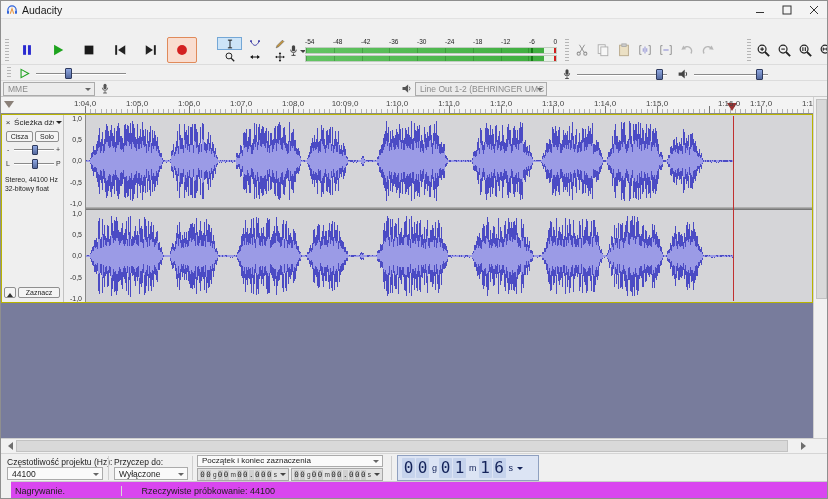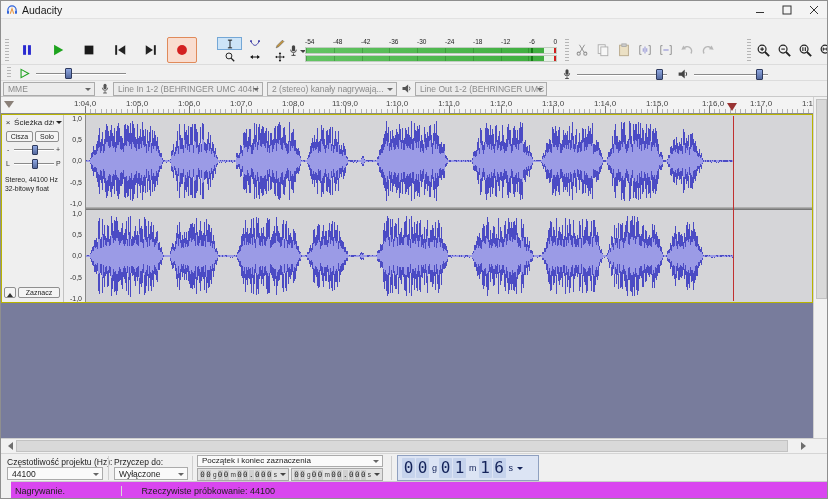--- a/index.html
+++ b/index.html
@@ -402,26 +402,20 @@
     <div class="combo" style="left:2px;top:1px;width:92px;">
       <span>MME</span><span class="arrow"></span>
     </div>
     <span class="devicon" style="left:98px">
       <svg width="12" height="13" viewBox="0 0 16 16">
           <rect x="6" y="1.5" width="4" height="7.5" rx="2" fill="#555"></rect>
           <path d="M4.5 7 a3.5 3.5 0 0 0 7 0" fill="none" stroke="#555" stroke-width="1.2"></path>
           <path d="M8 11.5 V14 M5.5 14 H10.5" stroke="#555" stroke-width="1.2" fill="none"></path>
         </svg>
     </span>
-    <div class="combo" style="left:112px;top:1px;width:150px;">
-      <span>Line In 1-2 (BEHRINGER UMC 404H</span><span class="arrow"></span>
-    </div>
-    <div class="combo" style="left:266px;top:1px;width:130px;">
-      <span>2 (stereo) kanały nagrywają...</span><span class="arrow"></span>
-    </div>
     <span class="devicon" style="left:400px">
       <svg width="12" height="13" viewBox="0 0 16 16">
           <polygon points="2,6 5.5,6 9.5,2.5 9.5,13.5 5.5,10 2,10" fill="#555"></polygon>
           <path d="M11 5.5 a4 4 0 0 1 0 5" fill="none" stroke="#555" stroke-width="1.2"></path>
         </svg>
     </span>
     <div class="combo" style="left:414px;top:1px;width:132px;">
       <span>Line Out 1-2 (BEHRINGER UMC 404</span><span class="arrow"></span>
     </div>
   </div>
@@ -434,35 +428,35 @@
       <span class="rl-label" style="left: 84px;">1:04,0</span>
       <span class="rl-tick" style="left: 136px;"></span>
       <span class="rl-label" style="left: 136px;">1:05,0</span>
       <span class="rl-tick" style="left: 188px;"></span>
       <span class="rl-label" style="left: 188px;">1:06,0</span>
       <span class="rl-tick" style="left: 240px;"></span>
       <span class="rl-label" style="left: 240px;">1:07,0</span>
       <span class="rl-tick" style="left: 292px;"></span>
       <span class="rl-label" style="left: 292px;">1:08,0</span>
       <span class="rl-tick" style="left: 344px;"></span>
-      <span class="rl-label" style="left: 344px;">11:09,0</span>
+      <span class="rl-label" style="left: 344px;">10:09,0</span>
       <span class="rl-tick" style="left: 396px;"></span>
       <span class="rl-label" style="left: 396px;">1:10,0</span>
       <span class="rl-tick" style="left: 448px;"></span>
       <span class="rl-label" style="left: 448px;">1:11,0</span>
       <span class="rl-tick" style="left: 500px;"></span>
       <span class="rl-label" style="left: 500px;">1:12,0</span>
       <span class="rl-tick" style="left: 552px;"></span>
       <span class="rl-label" style="left: 552px;">1:13,0</span>
       <span class="rl-tick" style="left: 604px;"></span>
       <span class="rl-label" style="left: 604px;">1:14,0</span>
       <span class="rl-tick" style="left: 656px;"></span>
       <span class="rl-label" style="left: 656px;">1:15,0</span>
       <span class="rl-tick" style="left: 708px;"></span>
-      <span class="rl-label" style="left: 712px;">1:16,0</span>
+      <span class="rl-label" style="left: 728px;">1:16,0</span>
       <span class="rl-tick" style="left: 760px;"></span>
       <span class="rl-label" style="left: 760px;">1:17,0</span>
       <span class="rl-label" style="left: 812px;">1:18,0</span>
     </div>
 
   <div id="track">
     <div id="track-panel">
       <div class="tp-row1">
         <span id="track-close">×</span>
         <span id="track-name">Ścieżka dźw</span>

